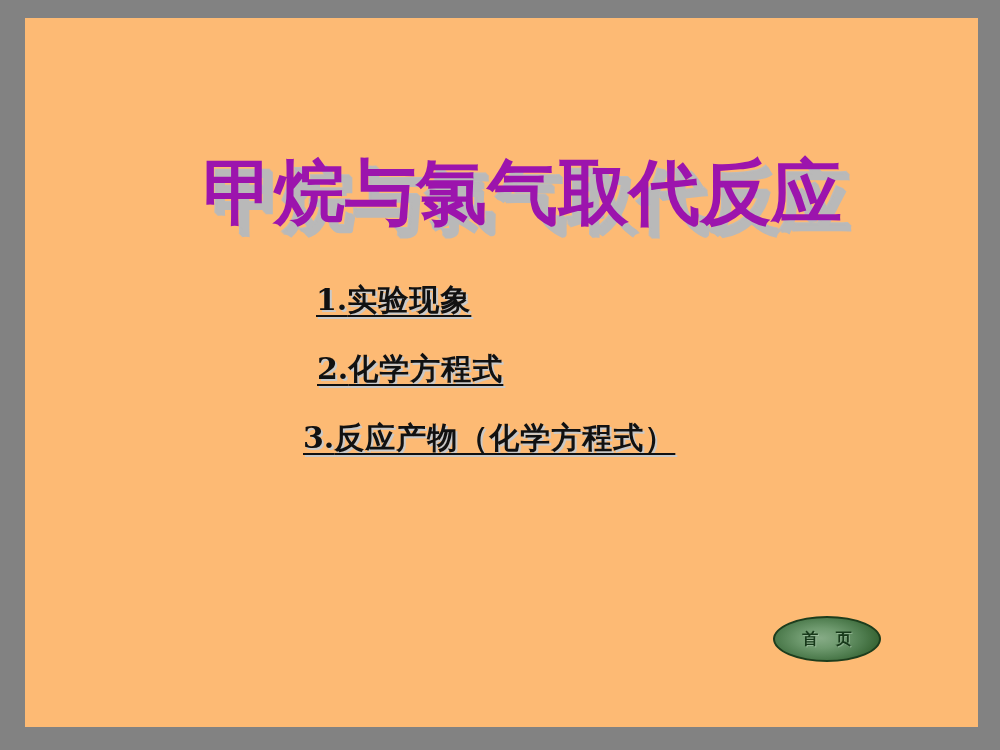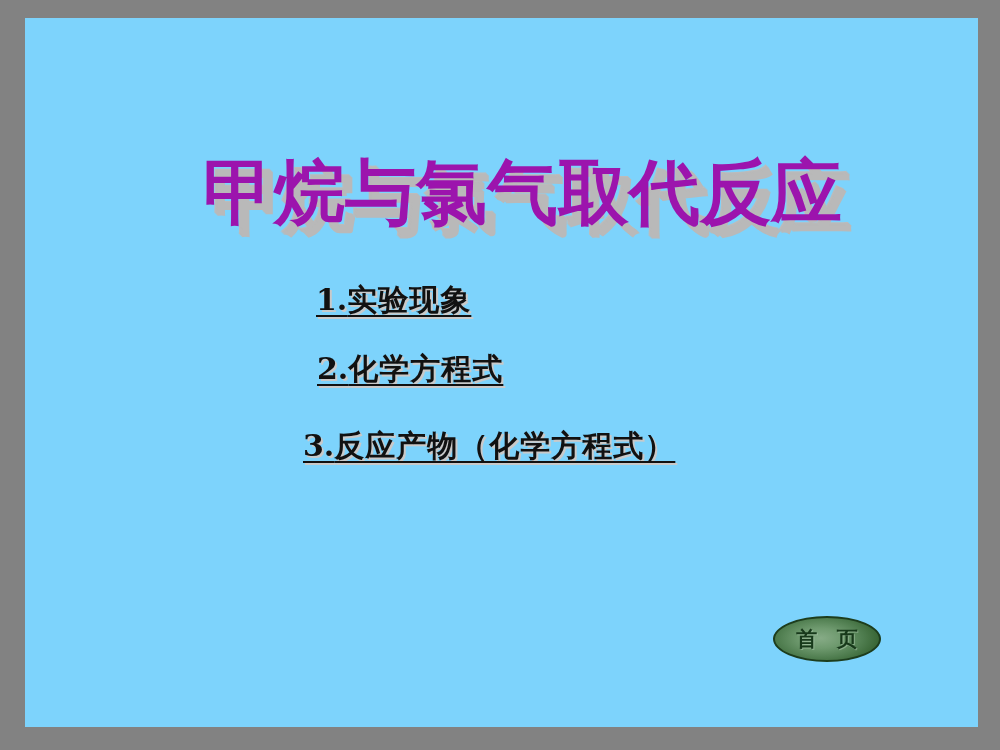--- a/index.html
+++ b/index.html
@@ -24,21 +24,21 @@
     background: #828282;
   }
 
   
   #slide-surface {
     position: absolute;
     left: 25px;
     top: 18px;
     width: 953px;
     height: 709px;
-    background: #7dd3fc;
+    background: #fdba74;
   }
 
   
   #slide-title {
     position: absolute;
     left: 178px;
     top: 133px;
     width: 700px;
     height: 100px;
     font-family: "DejaVu Sans", "Liberation Sans", sans-serif;
@@ -79,21 +79,21 @@
   }
   .menu-item .num {
     font-family: "DejaVu Serif", "Liberation Serif", serif;
   }
   .menu-item .txt {
     letter-spacing: 1px;
   }
 
   #menu-item-1 { left: 291px; top: 262px; }
   #menu-item-2 { left: 292px; top: 331px; }
-  #menu-item-3 { left: 278px; top: 400px; margin-top: 8px; }
+  #menu-item-3 { left: 278px; top: 400px; }
   #menu-item-4 { left: 289px; top: 470px; }
 
   
   #home-button {
     position: absolute;
     left: 748px;
     top: 598px;
     width: 108px;
     height: 46px;
     border-radius: 50%;
@@ -106,21 +106,21 @@
         #4f7d4f 52%,
         #33602f 76%,
         #24491f 100%);
     display: flex;
     align-items: center;
     justify-content: center;
     cursor: pointer;
   }
   #home-button-label {
     font-family: "DejaVu Sans", "Liberation Sans", sans-serif;
-    font-size: 21px;
+    font-size: 16px;
     font-weight: bold;
     color: #17391a;
     letter-spacing: 6px;
     text-indent: 6px;
     white-space: nowrap;
     text-shadow: 1px 1px 0 rgba(190,215,190,0.45);
   }
 </style>
 </head>
 <body>

